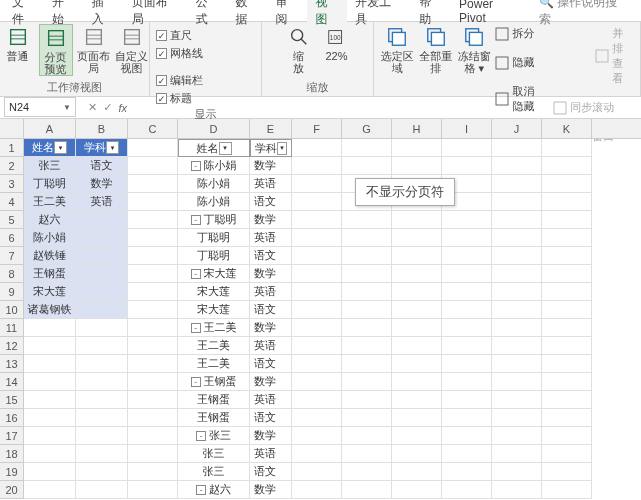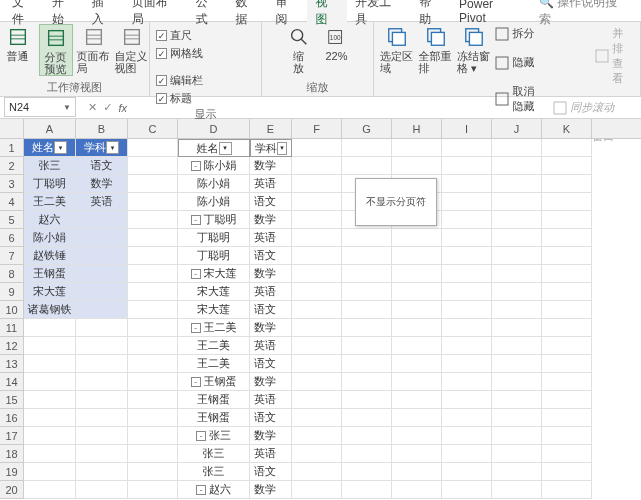--- a/index.html
+++ b/index.html
@@ -7,21 +7,21 @@
 .menubar{background:#fff;height:22px;display:flex;align-items:center;padding:0 4px;border-bottom:1px solid #d4d4d4}
 .menubar span{padding:3px 8px;cursor:pointer;font-size:12px;color:#444}
 .menubar .active{background:#f3f3f3;color:#217346;font-weight:500}
 .ribbon{background:#f3f3f3;height:75px;display:flex;border-bottom:1px solid #d4d4d4}
 .group{border-right:1px solid #d4d4d4;padding:2px 6px 0;display:flex;flex-direction:column;justify-content:space-between;align-items:center}
 .group-body{display:flex;align-items:flex-start;gap:4px;flex:1}
 .group-label{font-size:11px;color:#666;padding:1px 0;text-align:center;width:100%}
 .big-btn{display:flex;flex-direction:column;align-items:center;justify-content:flex-start;width:34px;cursor:pointer;padding-top:2px}
 .big-btn.wide{width:44px}
 .big-btn .ico{width:22px;height:22px;margin-bottom:2px}
-.big-btn .lbl{font-size:11px;line-height:12px;color:#444}
+.big-btn .lbl{font-size:11px;text-align:center;line-height:12px;color:#444}
 .big-btn.sel{background:#d4e6d4;border:1px solid #9fc29f}
 .chk-col{display:flex;flex-direction:column;gap:3px;padding-top:4px}
 .chk{display:flex;align-items:center;gap:3px;font-size:11px;color:#444}
 .chk .box{width:11px;height:11px;border:1px solid #888;background:#fff;display:flex;align-items:center;justify-content:center;font-size:9px;color:#333}
 .small-row{display:flex;flex-direction:column;gap:14px;padding-top:2px}
 .small-btn{display:flex;align-items:center;gap:3px;font-size:11px;color:#444;cursor:pointer}
 .small-btn .si{width:14px;height:14px}
 .namebox-row{height:22px;display:flex;border-bottom:1px solid #d4d4d4;background:#fff}
 .namebox{width:72px;height:20px;border:1px solid #ccc;margin:0 4px;padding:0 4px;font-size:11px;display:flex;align-items:center;justify-content:space-between}
 .namebox .dd{font-size:8px;color:#666}
@@ -36,21 +36,21 @@
 .colhdr{border-right:1px solid #ccc;font-size:11px;color:#555;display:flex;align-items:center;justify-content:center;background:#f0f0f0}
 .row{display:flex;height:18px}
 .cell{border-right:1px solid #e0e0e0;border-bottom:1px solid #e0e0e0;font-size:11px;display:flex;align-items:center;padding:0 4px;background:#fff;overflow:hidden;white-space:nowrap}
 .cell.hdr{background:#4472C4;color:#fff;font-weight:500;justify-content:space-between}
 .cell.hdr2{background:#fff;color:#333;justify-content:space-between;border:1px solid #999}
 .cell.center{justify-content:center}
 .cell.blue{background:#D9E1F2}
 .filter-btn{width:13px;height:13px;background:#fff;border:1px solid #999;display:flex;align-items:center;justify-content:center;font-size:7px;color:#333}
 .outline-btn{width:10px;height:10px;border:1px solid #888;margin-right:3px;display:inline-flex;align-items:center;justify-content:center;font-size:8px;color:#444;background:#fff}
 .wA{width:52px}.wB{width:52px}.wC{width:50px}.wD{width:72px}.wE{width:42px}.wF{width:50px}.wG{width:50px}.wH{width:50px}.wI{width:50px}.wJ{width:50px}.wK{width:50px}
-.tooltip{position:absolute;left:355px;top:178px;background:#fff;border:1px solid #aaa;padding:16px 10px;font-size:10px;color:#444;box-shadow:1px 1px 3px rgba(0,0,0,.2);z-index:10}
+.tooltip{position:absolute;left:355px;top:178px;background:#fff;border:1px solid #aaa;padding:4px 10px;font-size:13px;color:#444;box-shadow:1px 1px 3px rgba(0,0,0,.2);z-index:10}
 svg{display:block}
 </style>
 </head>
 <body>
 
 <div class="menubar" id="menubar">
     <span>文件</span>
     <span>开始</span>
     <span>插入</span>
     <span>页面布局</span>
@@ -215,21 +215,21 @@
         </div>
         <div class="small-row" style="margin-left: 6px;">
           <div class="small-btn" style="color: rgb(170, 170, 170); margin-left: 42px;">
             <span class="si">
               <svg viewBox="0 0 14 14" width="14" height="14">
                 <rect x="1" y="1" width="12" height="12" fill="none" stroke="#bbb"></rect>
               </svg>
             </span>
             <span>并排查看</span>
           </div>
-          <div class="small-btn" style="color: rgb(170, 170, 170); font-style: italic;">
+          <div class="small-btn" style="color: rgb(170, 170, 170);">
             <span class="si">
               <svg viewBox="0 0 14 14" width="14" height="14">
                 <rect x="1" y="1" width="12" height="12" fill="none" stroke="#bbb"></rect>
               </svg>
             </span>
             <span>同步滚动</span>
           </div>
           <div class="small-btn" style="color: rgb(170, 170, 170);">
             <span class="si">
               <svg viewBox="0 0 14 14" width="14" height="14">

